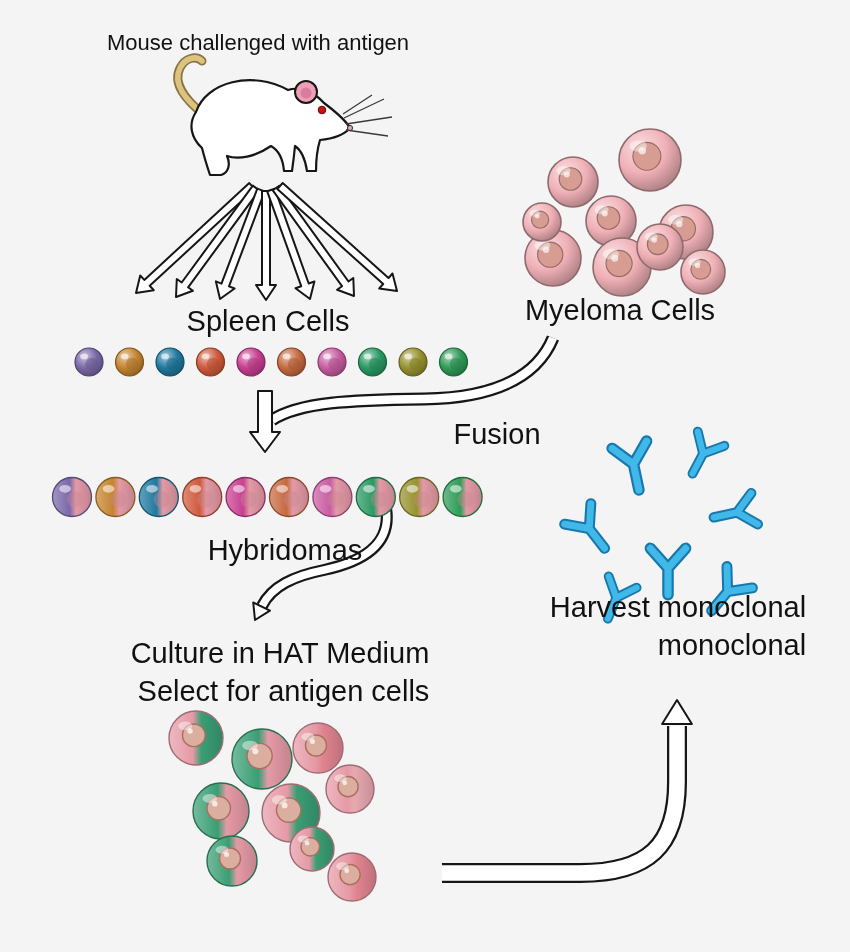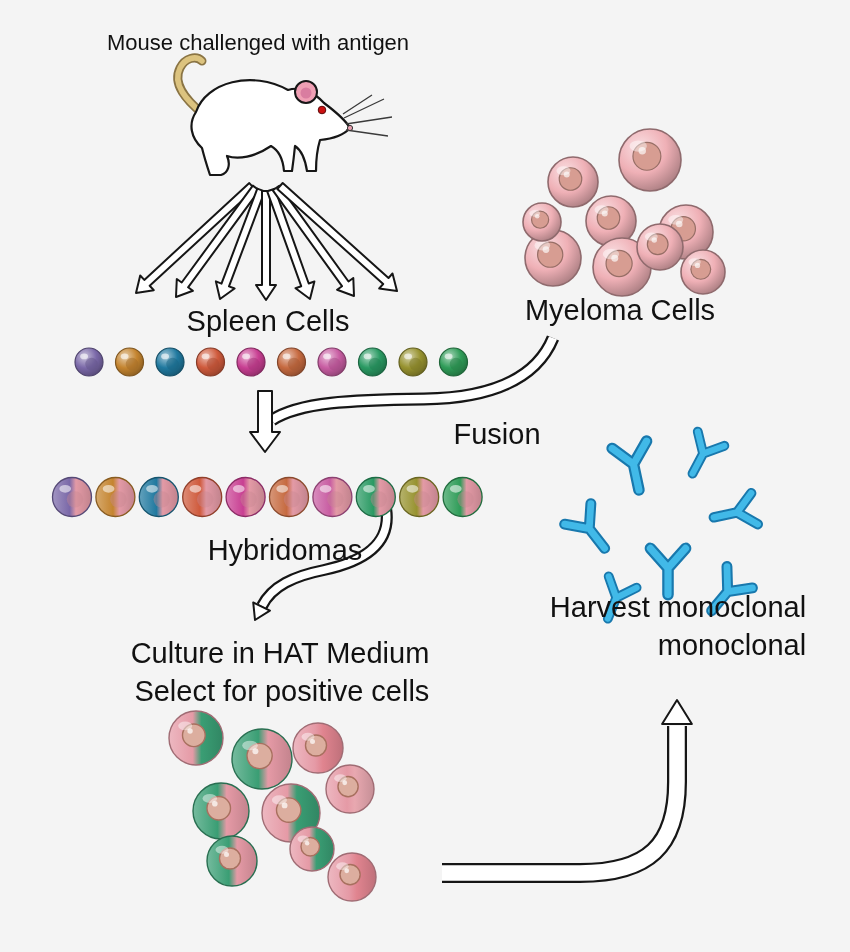--- a/index.html
+++ b/index.html
@@ -475,19 +475,19 @@
       </g>
   </svg>
 
   <div class="lbl cap" style="left:107px;top:30px;">Mouse challenged with antigen</div>
   <div class="lbl big ctr" style="left:268px;top:305px;">Spleen Cells</div>
   <div class="lbl big ctr" style="left:620px;top:294px;">Myeloma Cells</div>
   <div class="lbl big ctr" style="left:471px;top:418px;margin-left:26px;">Fusion</div>
   <div class="lbl big ctr" style="left:285px;top:534px;">Hybridomas</div>
   <div class="lbl big ctr" style="left:272px;top:634px;line-height:1.32;margin-left:8px;">
     <div>Culture in HAT Medium</div>
-    <div>Select for positive cells</div>
+    <div>Select for antigen cells</div>
   </div>
   <div class="lbl big ctr" style="left:678px;top:588px;line-height:1.32;">
     <div>Harvest monoclonal</div>
     <div>monoclonal</div>
   </div>
 </div>
 
 </body></html>

